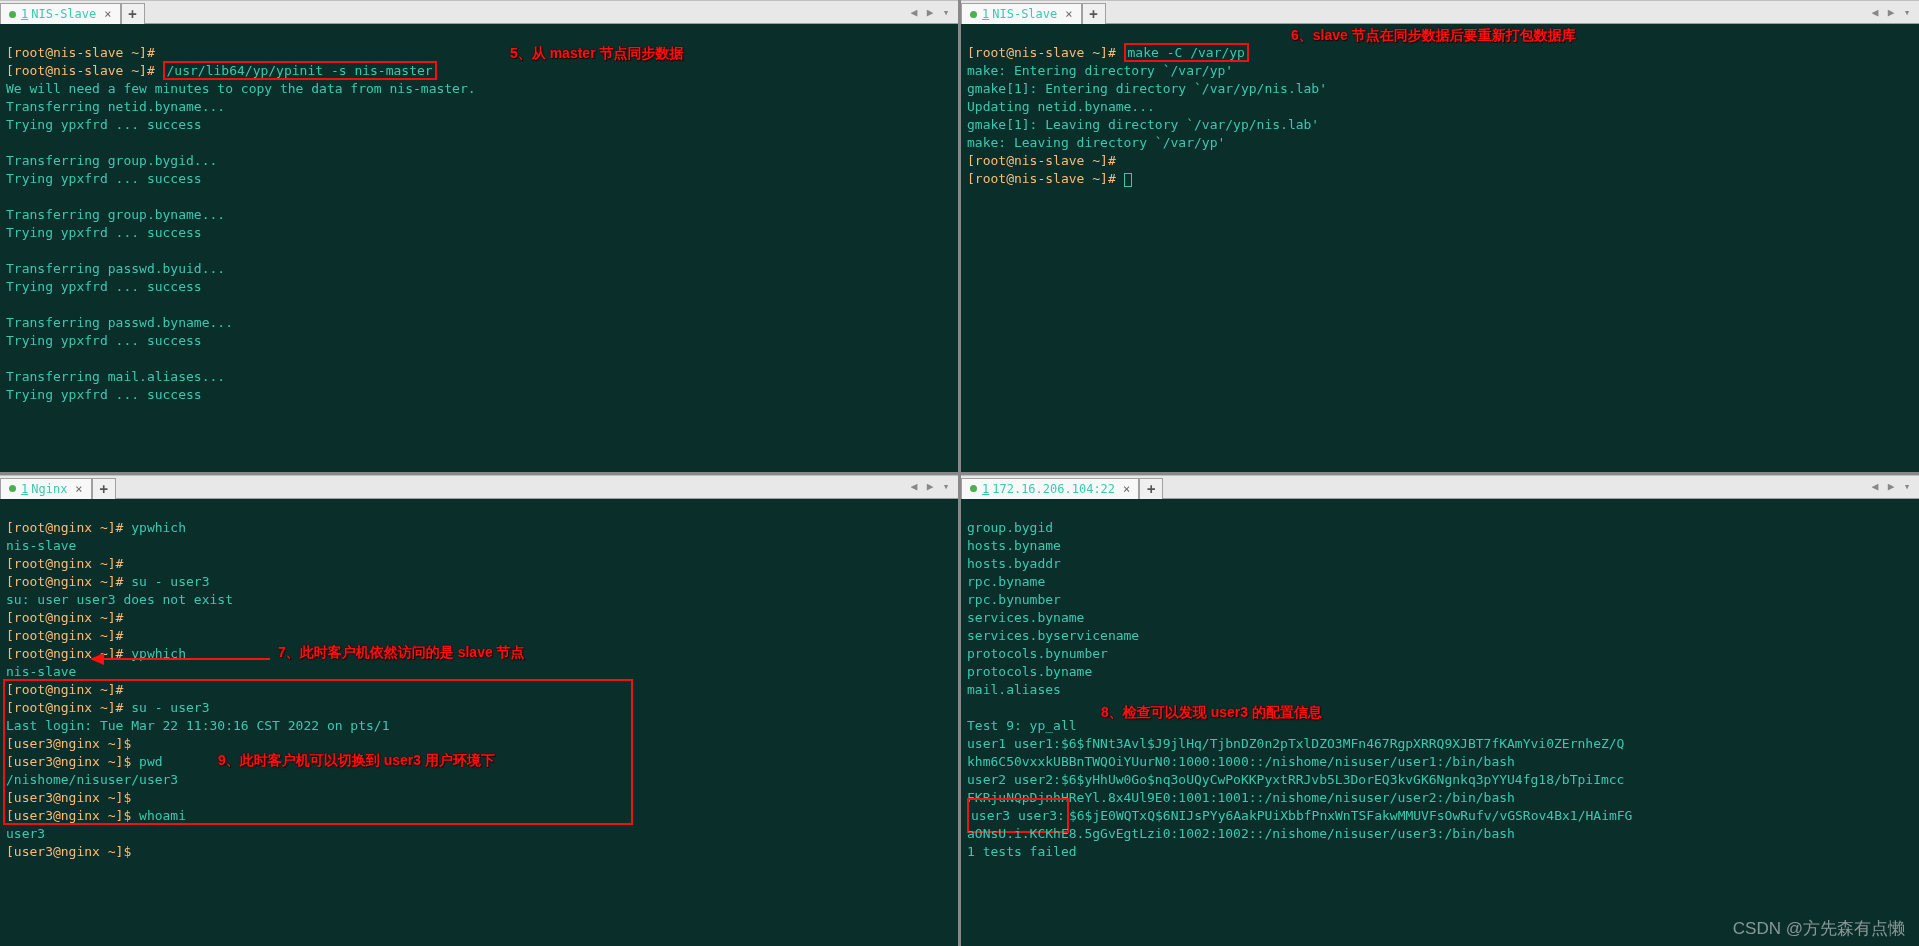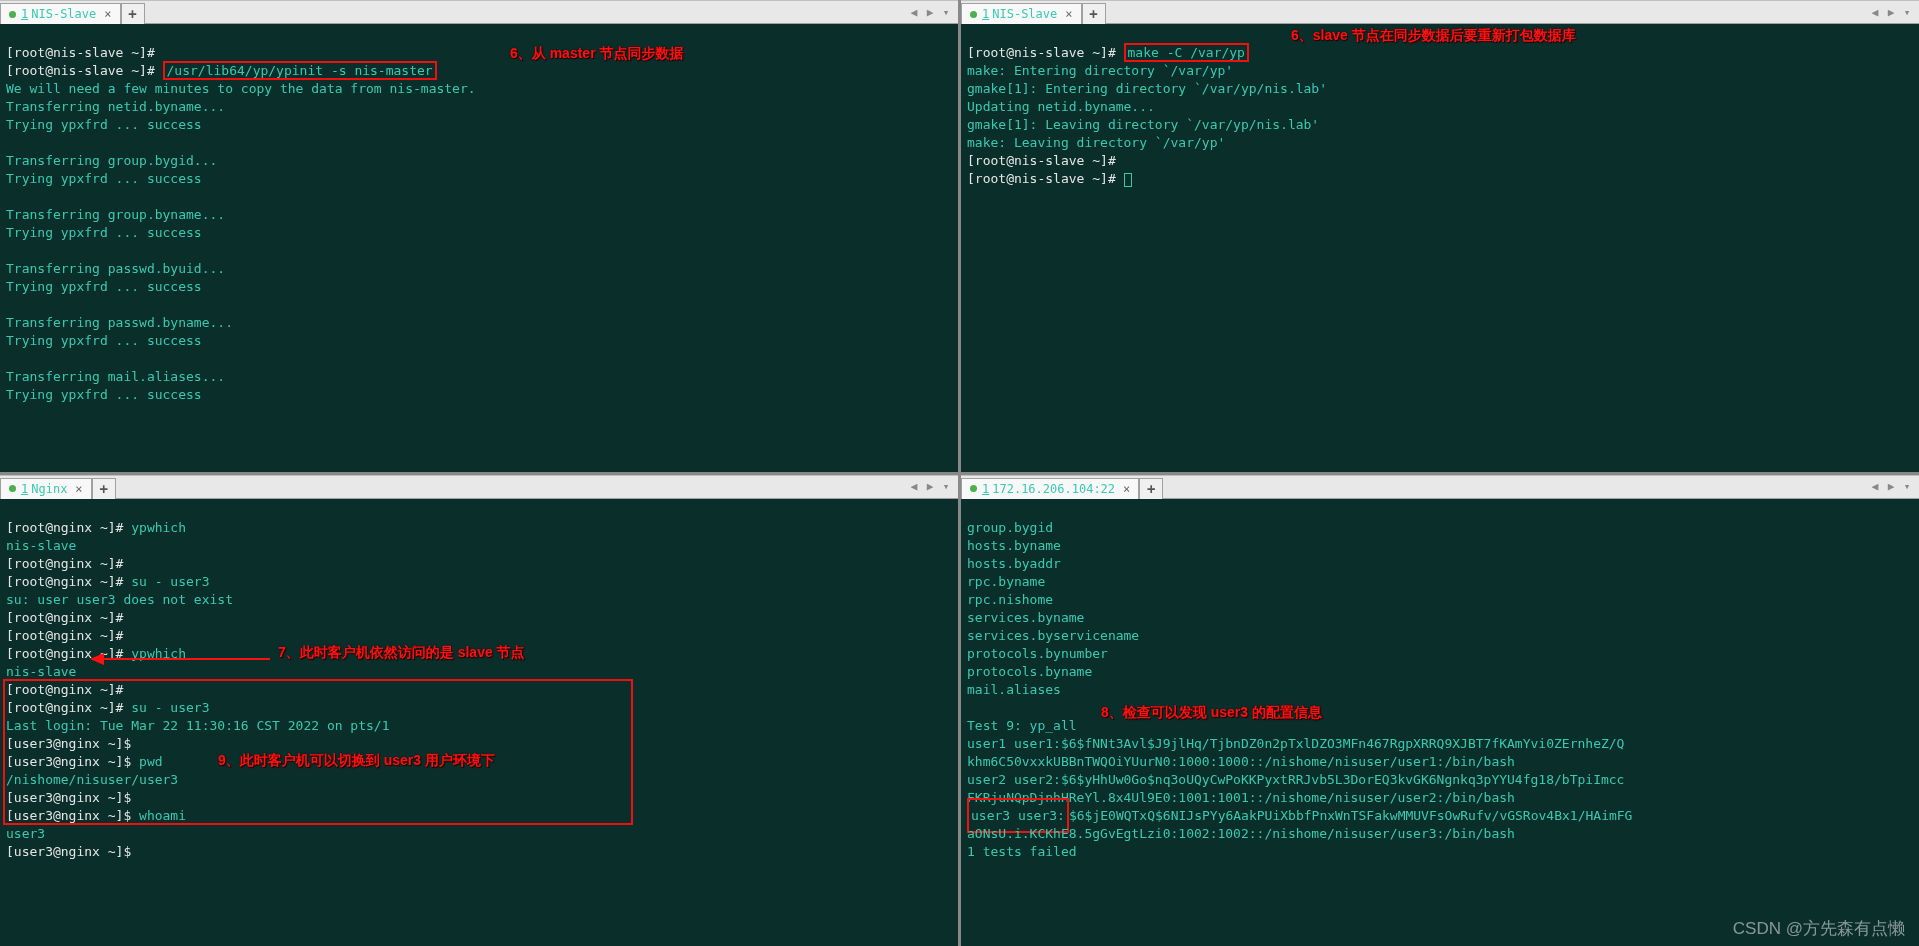--- a/index.html
+++ b/index.html
@@ -53,21 +53,21 @@
 .navbtns { display: flex; align-items: center; padding: 0 4px; border-bottom: 1px solid #a0a0a0; }
 .navbtn { width: 16px; text-align:center; color:#888; cursor: pointer; font-size: 11px;}
 .term {
   flex: 1;
   padding: 2px 6px;
   white-space: pre;
   line-height: 18px;
   overflow: hidden;
   position: relative;
 }
-.prompt { color: #e5e5e5; }
+.prompt { color: #fdba74; }
 .cmd { color: #3ac9b0; }
 .hl-red-box {
   border: 2px solid #f01010;
   padding: 0 2px;
   text-align: center;
 }
 .annot {
   position: absolute;
   color: #ff1010;
   font-family: "Microsoft YaHei","SimHei",sans-serif;
@@ -127,21 +127,21 @@
 <span>Trying ypxfrd ... success</span>
 <span></span>
 <span>Transferring passwd.byuid...</span>
 <span>Trying ypxfrd ... success</span>
 <span></span>
 <span>Transferring passwd.byname...</span>
 <span>Trying ypxfrd ... success</span>
 <span></span>
 <span>Transferring mail.aliases...</span>
 <span>Trying ypxfrd ... success</span>
-    <div class="annot" style="top:20px;left:510px;">6、从 master 节点同步数据</div>
+    <div class="annot" style="top:20px;left:510px;">5、从 master 节点同步数据</div>
   </div>
 </div>
 
 <div class="divider-v"></div>
 
 <div class="pane" style="grid-column:3;grid-row:1;">
   <div class="tabbar">
     <div class="tab">
       <span class="dot"></span>
       <span class="num">1</span>
@@ -231,21 +231,21 @@
       <span class="navbtn">◀</span>
       <span class="navbtn">▶</span>
       <span class="navbtn">▾</span>
     </div>
   </div>
   <div class="term">
 <span>group.bygid</span>
 <span>hosts.byname</span>
 <span>hosts.byaddr</span>
 <span>rpc.byname</span>
-<span>rpc.nishome</span>
+<span>rpc.bynumber</span>
 <span>services.byname</span>
 <span>services.byservicename</span>
 <span>protocols.bynumber</span>
 <span>protocols.byname</span>
 <span>mail.aliases</span>
 <span></span>
 <span>Test 9: yp_all</span>
 <span>user1 user1:$6$fNNt3Avl$J9jlHq/TjbnDZ0n2pTxlDZO3MFn467RgpXRRQ9XJBT7fKAmYvi0ZErnheZ/Q</span>
 <span>khm6C50vxxkUBBnTWQOiYUurN0:1000:1000::/nishome/nisuser/user1:/bin/bash</span>
 <span>user2 user2:$6$yHhUw0Go$nq3oUQyCwPoKKPyxtRRJvb5L3DorEQ3kvGK6Ngnkq3pYYU4fg18/bTpiImcc</span>

